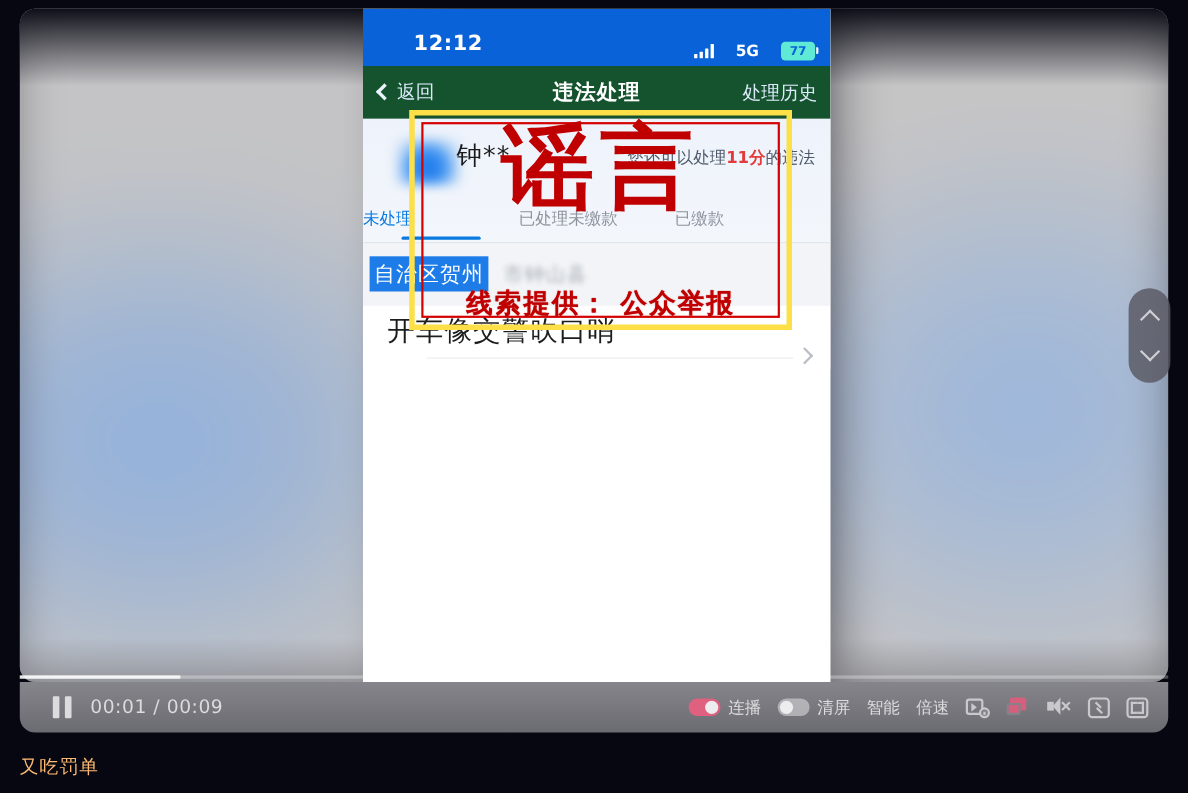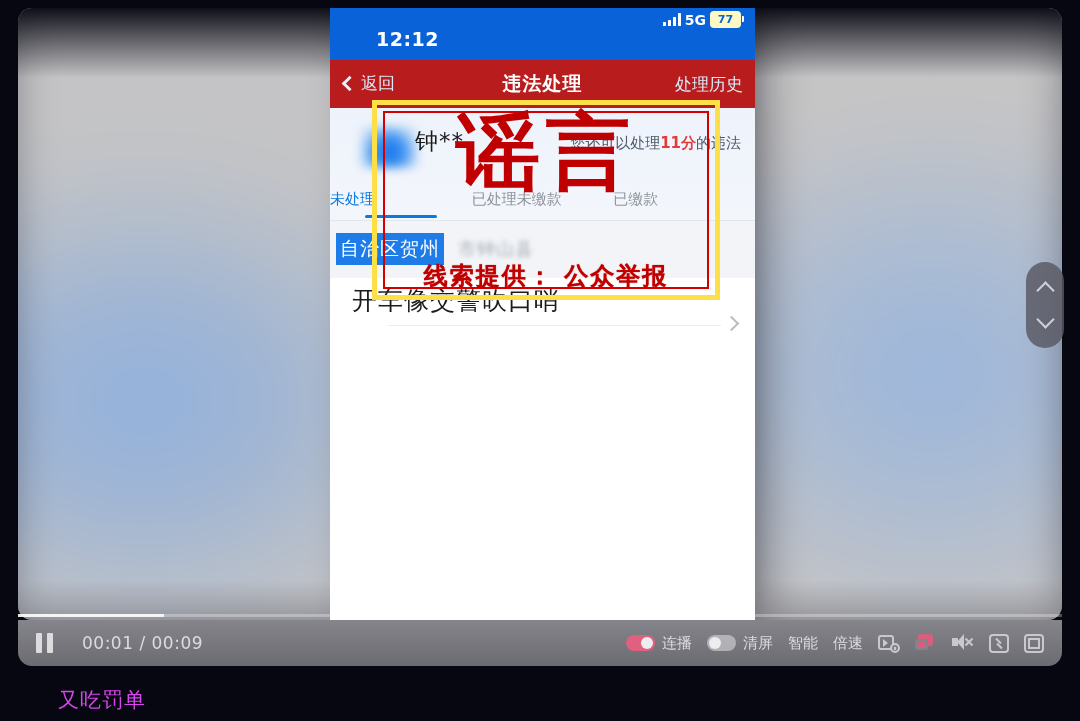--- a/index.html
+++ b/index.html
@@ -65,45 +65,45 @@
     height: 52px;
     background: #0a62d8;
   }
   .sb-time {
     position: absolute; left: 46px; top: 20px;
     color: #fff; font-size: 19px; font-weight: 700;
     letter-spacing: .5px;
     font-family: "DejaVu Sans", sans-serif;
   }
   .sb-right {
-    position: absolute; right: 14px; top: 3px;
-    display: flex; align-items: center; gap: 4px;
+    position: absolute; right: 14px; top: 30px;
+    display: flex; align-items: center; gap: 20px;
   }
   .sb-signal { display: flex; align-items: flex-end; gap: 2px; height: 13px; }
   .sb-signal i { display:block; width: 3px; background:#fff; border-radius:.5px; }
   .sb-signal i:nth-child(1){height:4px}
   .sb-signal i:nth-child(2){height:6px}
   .sb-signal i:nth-child(3){height:9px}
   .sb-signal i:nth-child(4){height:13px}
   .sb-5g { color:#fff; font-size: 14px; font-weight: 700; }
   .sb-batt {
-    width: 31px; height: 17px; border-radius: 4px; background:#fef9c3;
+    width: 31px; height: 17px; border-radius: 4px; background:#5eead4;
     color:#0a62d8; font-size:11px; font-weight:800;
     display:flex; align-items:center; justify-content:center;
     position: relative;
   }
   .sb-batt:after{
     content:""; position:absolute; right:-3px; top:5px;
     width:2px; height:6px; background:#fff; border-radius:0 1px 1px 0;
   }
 
   
   .navbar {
     position: relative;
-    height: 48px; background: #b91c1c;
+    height: 48px; background: #14532d;
     display: flex; align-items: center;
   }
   .nav-back {
     position:absolute; left: 8px; top: 8px;
     display: flex; align-items: center; gap: 6px;
     color: #dce9fb; font-size: 17px;
     padding: 4px 6px;
   }
   .chev-left {
     width: 11px; height: 11px;
@@ -271,21 +271,21 @@
   }
 
   .controlbar {
     position:absolute; left: 18px; top: 620px;
     width: 1044px; height: 46px;
     border-radius: 0 0 14px 14px;
     background: linear-gradient(180deg, rgba(150,150,156,.88) 0%, rgba(128,128,134,.92) 55%, rgba(112,112,118,.95) 100%);
     display:flex; align-items:center;
     padding: 0 18px;
   }
-  .ctrl-left { display:flex; align-items:center; gap: 29px; }
+  .ctrl-left { display:flex; align-items:center; gap: 17px; margin-left: 12px; }
   .pause-icon { display:flex; gap:5px; }
   .pause-icon i { display:block; width:6px; height:20px; background:#dcdcdf; border-radius:1px; }
   .time-text { color:#dcdcdf; font-size:17px; font-family:"DejaVu Sans", sans-serif; letter-spacing:.5px; }
 
   .ctrl-right {
     margin-left:auto; display:flex; align-items:center; gap: 15px;
   }
   .sw-group { display:flex; align-items:center; gap:7px; }
   .switch {
     width: 29px; height: 16px; border-radius: 8px;
@@ -362,21 +362,21 @@
     position:absolute; width:6px; height:6px; border:2px solid #c9c9cd;
   }
   .ic-full .c1 { left:2px; top:2px; border-right:none; border-bottom:none; }
   .ic-full .c2 { right:2px; top:2px; border-left:none; border-bottom:none; }
   .ic-full .c3 { left:2px; bottom:2px; border-right:none; border-top:none; }
   .ic-full .c4 { right:2px; bottom:2px; border-left:none; border-top:none; }
 
   
   .video-title {
     position:absolute; left: 18px; top: 686px;
-    color:#d946ef; font-size: 21px; letter-spacing: 1px; margin-left: 40px;
+    color:#fdba74; font-size: 17px; letter-spacing: 1px;
   }
 </style>
 </head>
 <body>
 
 <div id="root">
 
   <div class="backdrop">
     <div class="backdrop-left"></div>
     <div class="backdrop-right"></div>

